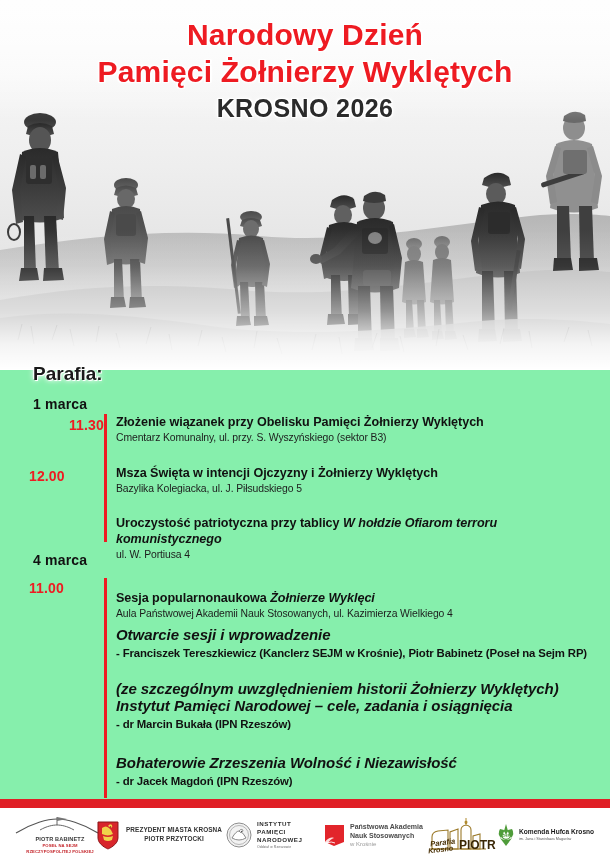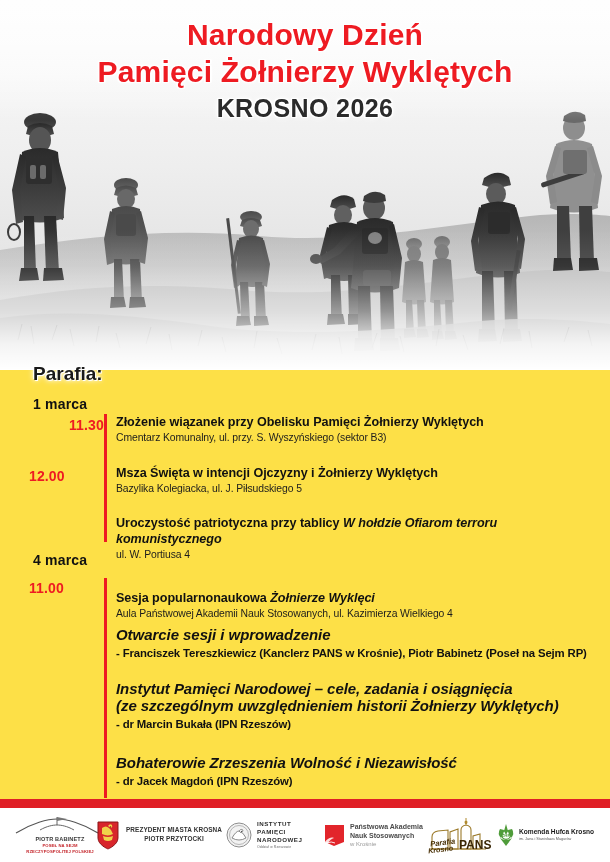--- a/index.html
+++ b/index.html
@@ -10,21 +10,21 @@
     height: 862px;
     overflow: hidden;
     background: #ffffff;
     font-family: "Liberation Sans", sans-serif;
   }
 
   .poster {
     position: relative;
     width: 610px;
     height: 862px;
-    background: #fde047;
+    background: #86efac;
     overflow: hidden;
     text-decoration: underline;
   }
 
   
   .photo-area {
     position: absolute;
     left: 0; top: 0;
     width: 610px;
     height: 370px;
@@ -470,26 +470,26 @@
     <div class="time t-1100">11.00</div>
     <div class="entry e-4">
       <div class="entry-title">
         <span>Sesja popularnonaukowa </span><i>Żołnierze Wyklęci</i>
       </div>
       <div class="entry-place">Aula Państwowej Akademii Nauk Stosowanych, ul. Kazimierza Wielkiego 4</div>
     </div>
 
     <div class="sub s-1">
       <div class="sub-title">Otwarcie sesji i wprowadzenie</div>
-      <div class="sub-speaker">- Franciszek Tereszkiewicz (Kanclerz PANS w Krośnie), Piotr Babinetz (Poseł na Sejm RP)</div>
+      <div class="sub-speaker">- Franciszek Tereszkiewicz (Kanclerz SEJM w Krośnie), Piotr Babinetz (Poseł na Sejm RP)</div>
     </div>
 
     <div class="sub s-2">
+      <div class="sub-title">(ze szczególnym uwzględnieniem historii Żołnierzy Wyklętych)</div>
       <div class="sub-title">Instytut Pamięci Narodowej – cele, zadania i osiągnięcia</div>
-      <div class="sub-title">(ze szczególnym uwzględnieniem historii Żołnierzy Wyklętych)</div>
       <div class="sub-speaker">- dr Marcin Bukała (IPN Rzeszów)</div>
     </div>
 
     <div class="sub s-3">
       <div class="sub-title">Bohaterowie Zrzeszenia Wolność i Niezawisłość</div>
       <div class="sub-speaker">- dr Jacek Magdoń (IPN Rzeszów)</div>
     </div>
   </div>
 
   <div class="red-bar"></div>
@@ -559,21 +559,21 @@
           <path d="M4,31 L4,19 q0,-5 6,-6 l10,-1 l0,19 z" fill="none" stroke="#9c7a2a" stroke-width="1.1"></path>
           <path d="M22,31 L22,14 l8,-3 l0,20 z" fill="none" stroke="#9c7a2a" stroke-width="1.1"></path>
           <path d="M33,31 L33,12 q0,-4 5,-5 q5,1 5,5 l0,19 z" fill="none" stroke="#9c7a2a" stroke-width="1.1"></path>
           <path d="M38,7 q-3,-3 0,-5 q3,2 0,5 z" fill="#b08a2e"></path>
           <path d="M38,2 L38,-1" stroke="#b08a2e" stroke-width="1"></path>
           <path d="M45,31 L45,18 l7,-2 l0,15 z" fill="none" stroke="#9c7a2a" stroke-width="1.1"></path>
           <path d="M2,31 L58,31" stroke="#9c7a2a" stroke-width="1.1"></path>
         </svg>
         <div style="position:absolute; left:2px; top:20px; font-size:7.6px; font-style:italic; font-weight:bold; color:#4a3208; transform:rotate(-7deg);">Parafia</div>
         <div style="position:absolute; left:0px; top:27px; font-size:7.2px; font-style:italic; font-weight:bold; color:#4a3208; transform:rotate(-7deg);">Krosno</div>
-        <div style="position:absolute; left:31px; top:20px; font-size:12px; font-weight:bold; color:#3a2706;">PANS</div>
+        <div style="position:absolute; left:31px; top:20px; font-size:12px; font-weight:bold; color:#3a2706;">PIOTR</div>
       </div>
     </div>
 
     <div class="logo lg-hufiec">
       <svg width="20" height="24" viewBox="0 0 20 24">
         <path d="M10,1 L12,8 L10,12 L8,8 Z" fill="#4f9c3a"></path>
         <path d="M4,6 q-3,5 1,9 q3,-4 3,-8 z" fill="#4f9c3a"></path>
         <path d="M16,6 q3,5 -1,9 q-3,-4 -3,-8 z" fill="#4f9c3a"></path>
         <path d="M4,15 q6,4 12,0 l-6,8 z" fill="#4f9c3a"></path>
         <circle cx="10" cy="12" r="4.4" fill="none" stroke="#4f9c3a" stroke-width="1.1"></circle>

